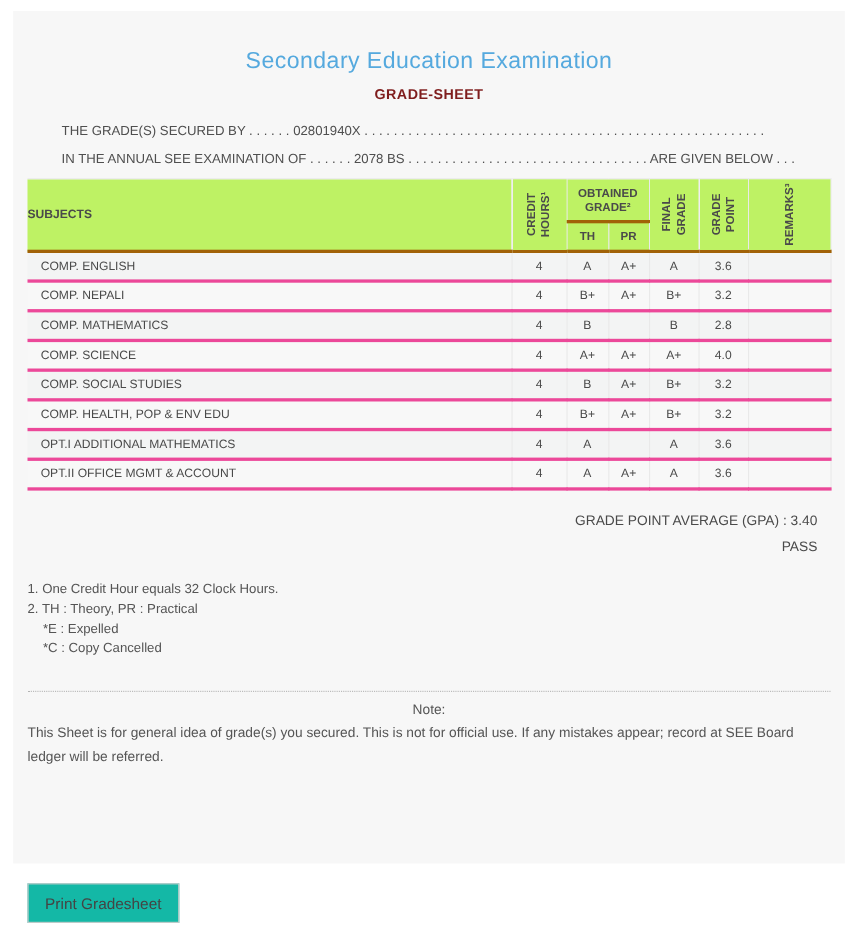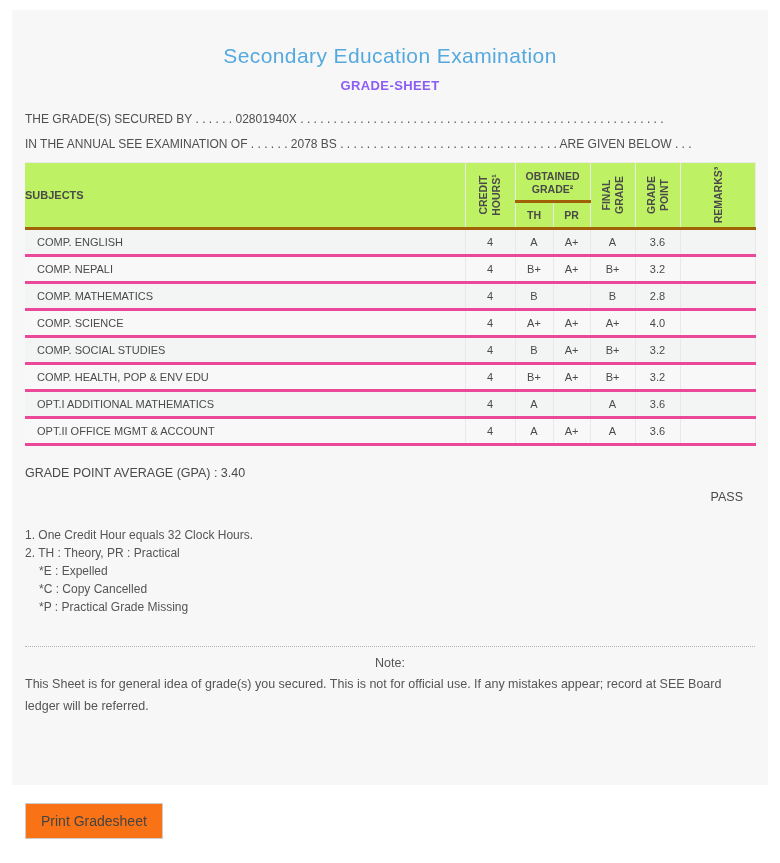--- a/index.html
+++ b/index.html
@@ -17,26 +17,26 @@
     overflow:hidden;
   }
   .title {
     margin:0 0 10px 0; text-align:center;
     font-size:21px; font-weight:400; letter-spacing:0.4px;
     color:#55a9de;
   }
   .subtitle {
     margin:0 0 14px 0; text-align:center;
     font-size:13px; font-weight:700; letter-spacing:0.4px;
-    color:#8b5cf6;
+    color:#7f1d1d;
   }
   .info-line {
     font-size:12px; color:#4f4f4f;
     height:25px; line-height:25px;
-    white-space:nowrap; overflow:hidden;
+    white-space:nowrap; overflow:hidden;margin-left:31px;
   }
   table.grades {
     margin-top:5px;
     width:730px; border-collapse:collapse; table-layout:fixed;
     font-size:11px; color:#4a4a4a;
     border-top:1px solid #e9e9e9;
     border-bottom:1px solid #e9e9e9;
   }
   table.grades th, table.grades td { border-left:1px solid #e9e9e9; padding:0; }
   table.grades th.first, table.grades td.first { border-left:none; }
@@ -58,40 +58,40 @@
     font-weight:700; font-size:10.5px;
   }
   .rot.wide { width:66px; white-space:nowrap; }
   .obtained-label { line-height:1.25; padding-top:3px; }
   tbody td { height:24px; text-align:center; }
   tbody td.subject { text-align:left; padding-left:12px; }
   tbody tr { border-bottom:3px solid #ec4899; }
   tbody tr:nth-child(odd) td { background:#f3f4f4; }
   tbody tr:nth-child(even) td { background:#f8f8f8; }
   .gpa-line {
-    margin-top:20px; padding-right:12px;
+    margin-top:20px; text-align:right; padding-right:12px;
     font-size:12.5px; color:#4a4a4a;
   }
   .result-line {
     margin-top:10px; text-align:right; padding-right:12px;
     font-size:12.5px; color:#4a4a4a;
   }
   .footnotes { margin-top:22px; font-size:12px; color:#555555; }
   .fn { line-height:18px; }
   .fn-sub { line-height:18px; margin-left:14px; }
   .note-divider { margin-top:30px; border-top:1px dotted #b3b3b3; height:0; }
   .note-label { margin-top:9px; font-size:12.5px; color:#555555;text-align:center; }
   .note-text {
     margin-top:4px; font-size:12.5px; color:#555555;
     line-height:1.75; padding-right:6px;
   }
   .print-btn {
     display:inline-block; margin:18px 0 0 25px;
     padding:9px 15px;
-    background:#f97316; border:1px solid #cccccc;
+    background:#14b8a6; border:1px solid #cccccc;
     font-family:"Liberation Sans", sans-serif;
     font-size:14px; color:#444444;
     cursor:pointer;
   }
 </style>
 </head>
 <body>
 
 
 
@@ -214,21 +214,20 @@
   </table>
 
   <div class="gpa-line">GRADE POINT AVERAGE (GPA) : 3.40</div>
   <div class="result-line">PASS</div>
 
   <div class="footnotes">
     <div class="fn">1. One Credit Hour equals 32 Clock Hours.</div>
     <div class="fn">2. TH : Theory, PR : Practical</div>
     <div class="fn-sub">*E : Expelled</div>
     <div class="fn-sub">*C : Copy Cancelled</div>
-    <div class="fn-sub">*P : Practical Grade Missing</div>
   </div>
 
   <div class="note-divider"></div>
   <div class="note-label">Note:</div>
   <div class="note-text">This Sheet is for general idea of grade(s) you secured. This is not for official use. If any mistakes appear; record at SEE Board ledger will be referred.</div>
 
 </div>
 
 <button class="print-btn">Print Gradesheet</button>
 

